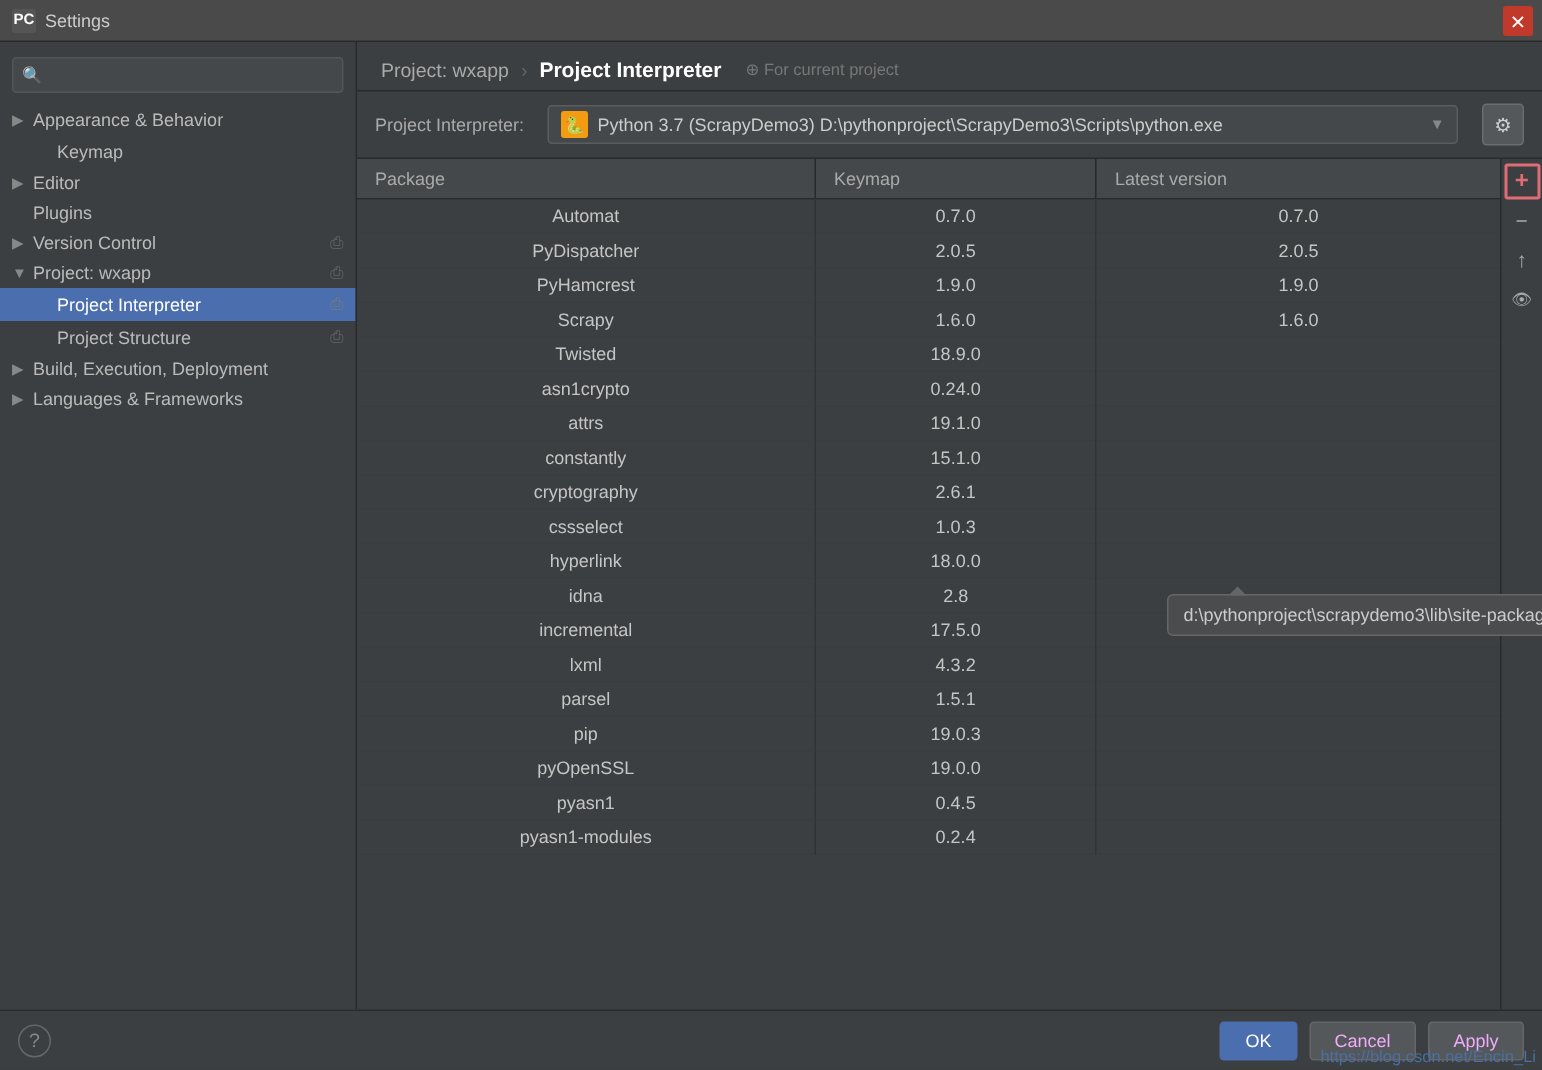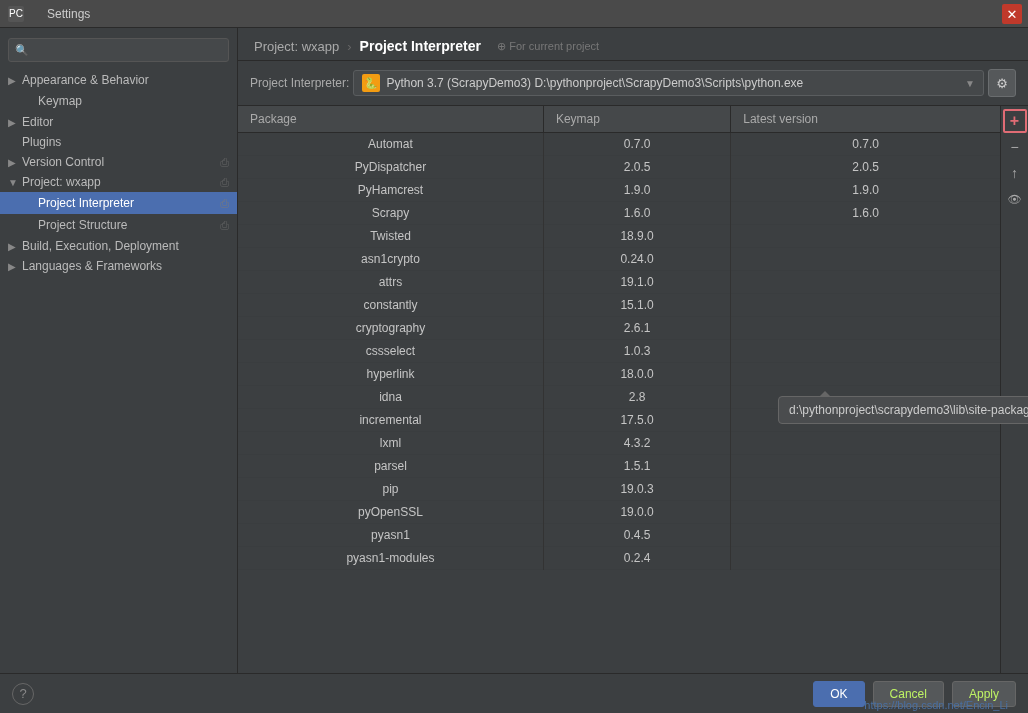--- a/index.html
+++ b/index.html
@@ -19,27 +19,27 @@
       height: 28px;
       display: flex;
       align-items: center;
       padding: 0 8px;
       border-bottom: 1px solid #2a2a2a;
       position: relative;
     }
     .title-bar-icon {
       width: 16px;
       height: 16px;
-      margin-right: 23px;
+      margin-right: 6px;
       background: #555;
       border-radius: 2px;
       display: flex; align-items: center; justify-content: center;
       color: #fff;
       font-size: 10px;
-      font-weight: normal;
+      font-weight: bold;
     }
     .title-bar-text {
       font-size: 12px;
       color: #cccccc;
     }
     .title-bar-close {
       position: absolute;
       right: 6px;
       top: 4px;
       width: 20px;
@@ -144,21 +144,21 @@
       gap: 4px;
     }
     .breadcrumb-arrow { color: #666; margin: 0 4px; }
     .breadcrumb-current { color: #ffffff; font-weight: 600; font-size: 14px; }
     .breadcrumb-note { color: #777; font-size: 11px; margin-left: 12px; }
 
     .interpreter-row {
       display: flex;
       align-items: center;
       padding: 8px 12px;
-      gap: 4px;
+      gap: 16px;
       border-bottom: 1px solid #2a2a2a;
     }
     .interpreter-label { color: #aaa; white-space: nowrap; }
     .interpreter-select {
       flex: 1;
       background: #45484a;
       border: 1px solid #5a5d5f;
       border-radius: 3px;
       height: 26px;
       display: flex;
@@ -333,36 +333,36 @@
       align-items: flex-end;
       gap: 8px;
     }
 
     .dialog-btn {
       height: 26px;
       padding: 0 16px;
       border-radius: 3px;
       border: 1px solid #666;
       background: #55585a;
-      color: #bef264;
+      color: #f0abfc;
       cursor: pointer;
       font-size: 12px;
       display: flex;
       align-items: center;
     }
     .dialog-btn.primary {
       background: #4b6eaf;
       border-color: #4b6eaf;
       color: #fff;
     }
 
     .watermark {
       position: absolute;
       bottom: 0;
-      right: 16px;
+      right: 0;
       color: #4a6fa0;
       font-size: 11px;
       padding: 2px 4px;
     }
 
     
     ::-webkit-scrollbar { width: 8px; }
     ::-webkit-scrollbar-track { background: #3c3f41; }
     ::-webkit-scrollbar-thumb { background: #5a5d5f; border-radius: 4px; }
   </style>

